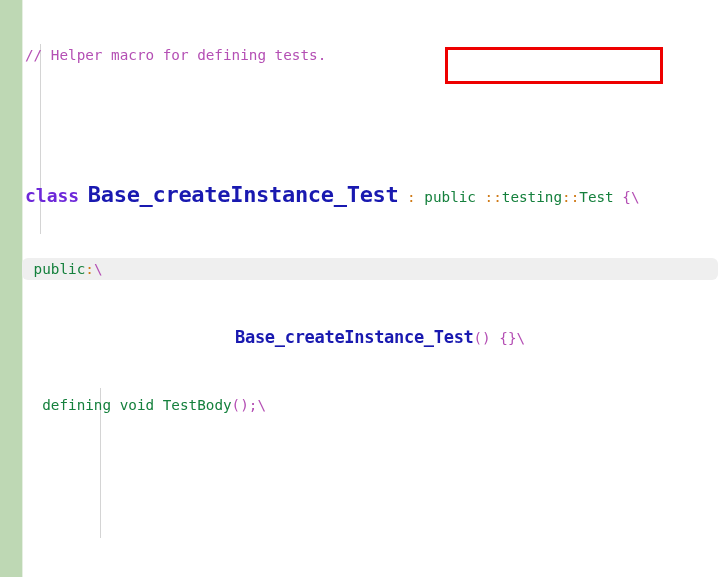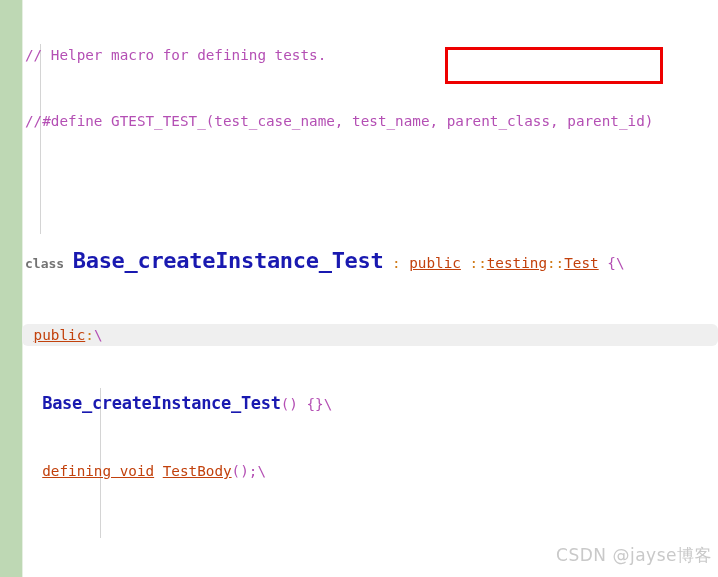--- a/index.html
+++ b/index.html
@@ -70,22 +70,22 @@
     white-space: pre;
     position: relative;
   }
   .ln.hl-row {
     background: #efefef;
     border-radius: 6px;
   }
 
   
   .t-cmt   { color: #b44fb4; }
-  .t-kw-sm { color: #737373; font-weight: bold; font-size: 13px; }
-  .t-type  { color: #c2410c; text-decoration: underline; }
+  .t-kw-sm { color: #6d28d9; font-weight: bold; font-size: 18px; }
+  .t-type  { color: #15803d; }
   .t-plain { color: #1a9a5c; }
   .t-punct { color: #b44fb4; }
   .t-op    { color: #d07b18; }
   .t-big   { color: #1919b0; font-weight: bold; font-size: 22px; letter-spacing: -0.3px; }
   .t-med   { color: #1919b0; font-weight: bold; font-size: 17px; letter-spacing: -0.3px; }
 
   
   #red-box {
     position: absolute;
     left: 445px;
@@ -117,25 +117,24 @@
 <div id="editor">
 
   <div id="gutter-strip"></div>
   <div id="gutter-edge"></div>
 
   <div class="indent-guide" style="left:40px; top:44px; height:190px;"></div>
   <div class="indent-guide" style="left:100px; top:388px; height:150px;"></div>
 
   <div id="code">
     <div class="ln"><span class="t-cmt">// Helper macro for defining tests.</span></div>
-    <div class="ln"><span class="t-cmt">//#define GTEST_TEST_(test_case_name, test_name, parent_class, parent_id)</span></div>
     <div class="ln"></div>
     <div class="ln" style="height:38px; line-height:38px;"><span class="t-kw-sm">class</span><span class="t-plain"> </span><span class="t-big">Base_createInstance_Test</span><span class="t-plain"> </span><span class="t-op">:</span><span class="t-plain"> </span><span class="t-type">public</span><span class="t-plain"> </span><span class="t-op">::</span><span class="t-type">testing</span><span class="t-op">::</span><span class="t-type">Test</span><span class="t-punct"> {</span><span class="t-punct">\</span></div>
     <div class="ln hl-row"><span class="t-plain"> </span><span class="t-type">public</span><span class="t-op">:</span><span class="t-punct">\</span></div>
-    <div class="ln" style="height:26px; line-height:26px;"><span class="t-plain">  </span><span class="t-med">Base_createInstance_Test</span><span class="t-punct">() {}\</span></div>
+    <div class="ln" style="height:26px; line-height:26px;text-align:center;"><span class="t-plain">  </span><span class="t-med">Base_createInstance_Test</span><span class="t-punct">() {}\</span></div>
     <div class="ln"><span class="t-plain">  </span><span class="t-type">defining void</span><span class="t-plain"> </span><span class="t-type">TestBody</span><span class="t-punct">();</span><span class="t-punct">\</span></div>
     
     
     
     
     
     
     
     
     
@@ -150,15 +149,14 @@
     
     
     
     
     
     
   </div>
 
   <div id="red-box"></div>
 
-  <div id="watermark">CSDN @jayse博客</div>
 
 </div>
 
 </body></html>

